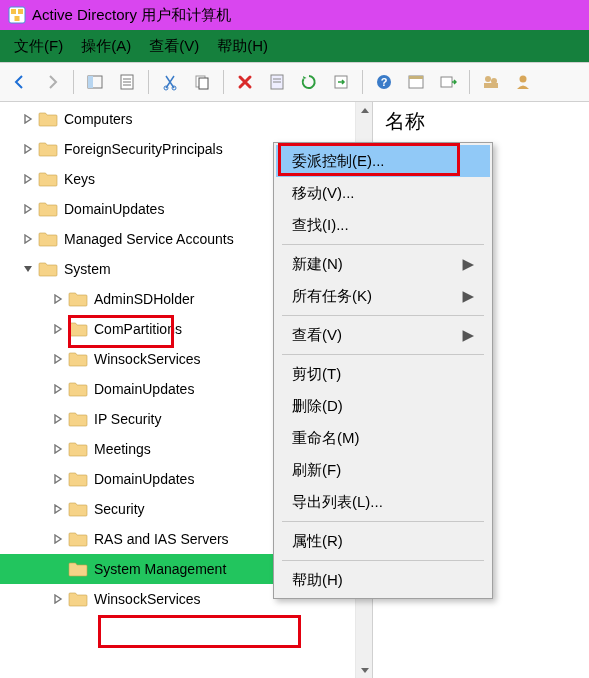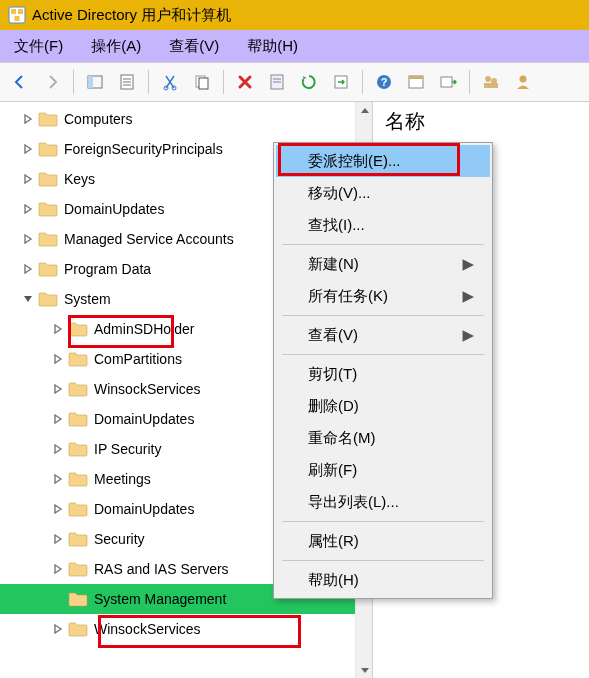--- a/index.html
+++ b/index.html
@@ -11,31 +11,31 @@
     width: 589px;
     height: 678px;
     overflow: hidden;
     position: relative;
   }
   .titlebar {
     display: flex;
     align-items: center;
     padding: 4px 8px;
     height: 30px;
-    background: #eab308;
+    background: #d946ef;
   }
   .titlebar svg { margin-right: 6px; flex-shrink: 0; }
   .titlebar-text { font-size: 15px; }
   .menubar {
     display: flex;
-    gap: 28px;
+    gap: 18px;
     padding: 6px 14px;
     height: 32px;
     align-items: center;
-    background: #c4b5fd;
+    background: #15803d;
   }
   .menu-item { cursor: default; font-size: 15px; }
   .toolbar {
     display: flex;
     align-items: center;
     gap: 4px;
     padding: 4px 6px;
     border-top: 1px solid #d0d0d0;
     border-bottom: 1px solid #d0d0d0;
     background: #f8f8f8;
@@ -110,21 +110,21 @@
     border: 1px solid #a0a0a0;
     box-shadow: 3px 3px 6px rgba(0,0,0,0.25);
     z-index: 10;
     padding: 2px;
   }
   .ctx-item {
     display: flex;
     align-items: center;
     justify-content: space-between;
     height: 32px;
-    padding: 0 16px 0 32px;
+    padding: 0 16px 0 16px;
     font-size: 15px;
   }
   .ctx-item.hover { background: #91c9f7; }
   .ctx-sep { height: 1px; background: #c8c8c8; margin: 3px 6px; }
   .ctx-arrow { color: #555; }
   .ctx-highlight {
     position: absolute;
     border: 3px solid #e3000f;
     pointer-events:none;
     z-index: 12;
@@ -310,32 +310,20 @@
         </span>
         <svg class="folder-ico" width="20" height="16" viewBox="0 0 20 16">
           <path d="M1 3 L1 14 Q1 15 2 15 L18 15 Q19 15 19 14 L19 5 Q19 4 18 4 L9 4 L7.5 2 L2 2 Q1 2 1 3 Z" fill="#f6d388" stroke="#caa24a" stroke-width="0.6"></path>
         </svg>
         <span>Managed Service Accounts</span>
       </div>
       <div class="tree-row">
         <span class="indent" style="width:20px"></span>
         <span class="expander">
           <svg width="10" height="10" viewBox="0 0 10 10">
-            <path d="M2 1 L8 5 L2 9 Z" fill="none" stroke="#777" stroke-width="1.4"></path>
-          </svg>
-        </span>
-        <svg class="folder-ico" width="20" height="16" viewBox="0 0 20 16">
-          <path d="M1 3 L1 14 Q1 15 2 15 L18 15 Q19 15 19 14 L19 5 Q19 4 18 4 L9 4 L7.5 2 L2 2 Q1 2 1 3 Z" fill="#f6d388" stroke="#caa24a" stroke-width="0.6"></path>
-        </svg>
-        <span>Program Data</span>
-      </div>
-      <div class="tree-row">
-        <span class="indent" style="width:20px"></span>
-        <span class="expander">
-          <svg width="10" height="10" viewBox="0 0 10 10">
             <path d="M1 2 L9 2 L5 8 Z" fill="#555"></path>
           </svg>
         </span>
         <svg class="folder-ico" width="20" height="16" viewBox="0 0 20 16">
           <path d="M1 3 L1 14 Q1 15 2 15 L18 15 Q19 15 19 14 L19 5 Q19 4 18 4 L9 4 L7.5 2 L2 2 Q1 2 1 3 Z" fill="#f6d388" stroke="#caa24a" stroke-width="0.6"></path>
         </svg>
         <span>System</span>
       </div>
       <div class="tree-row">
         <span class="indent" style="width:50px"></span>

